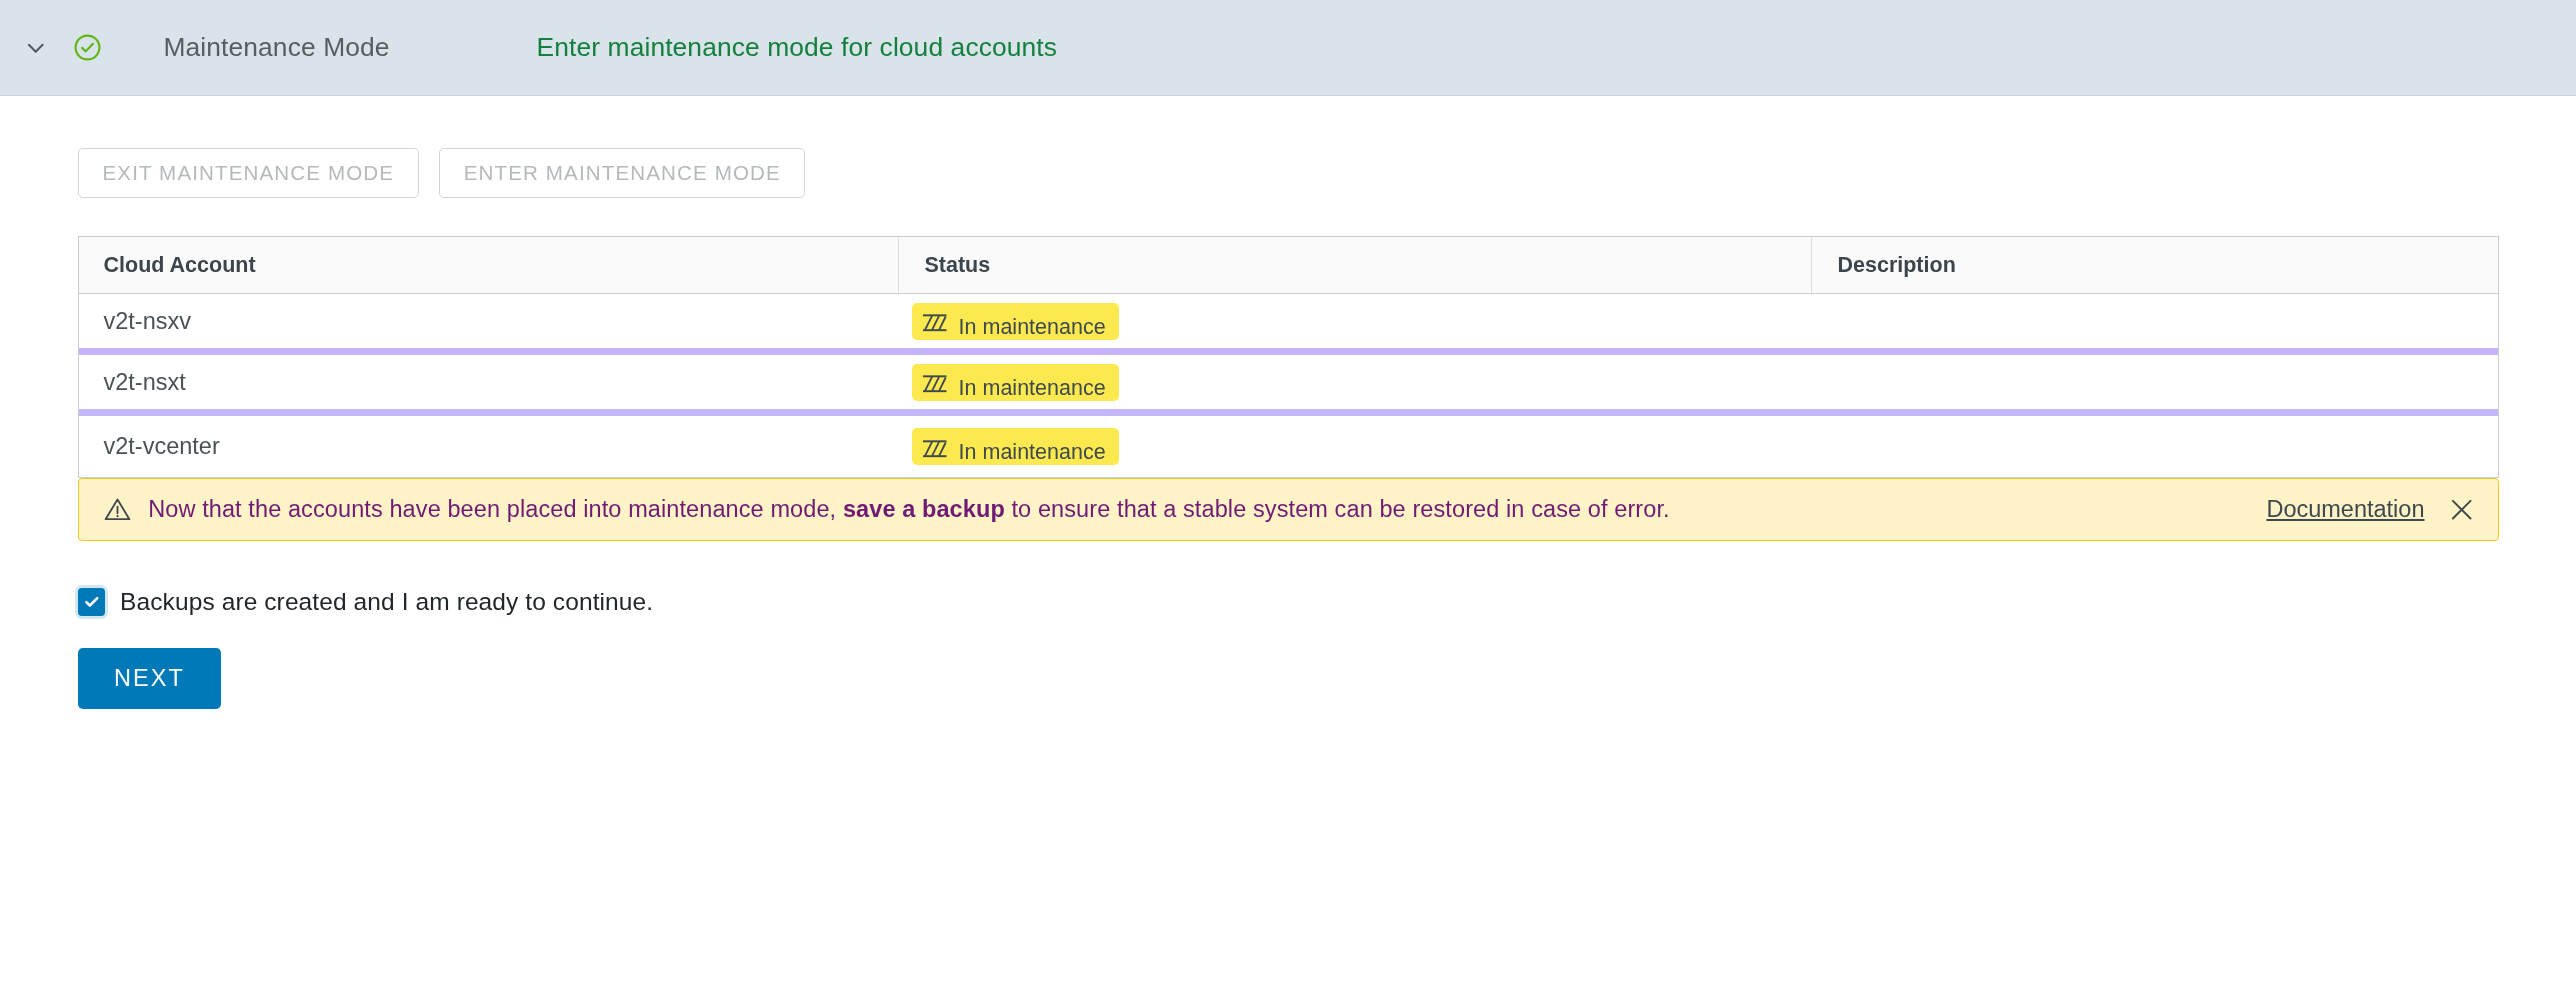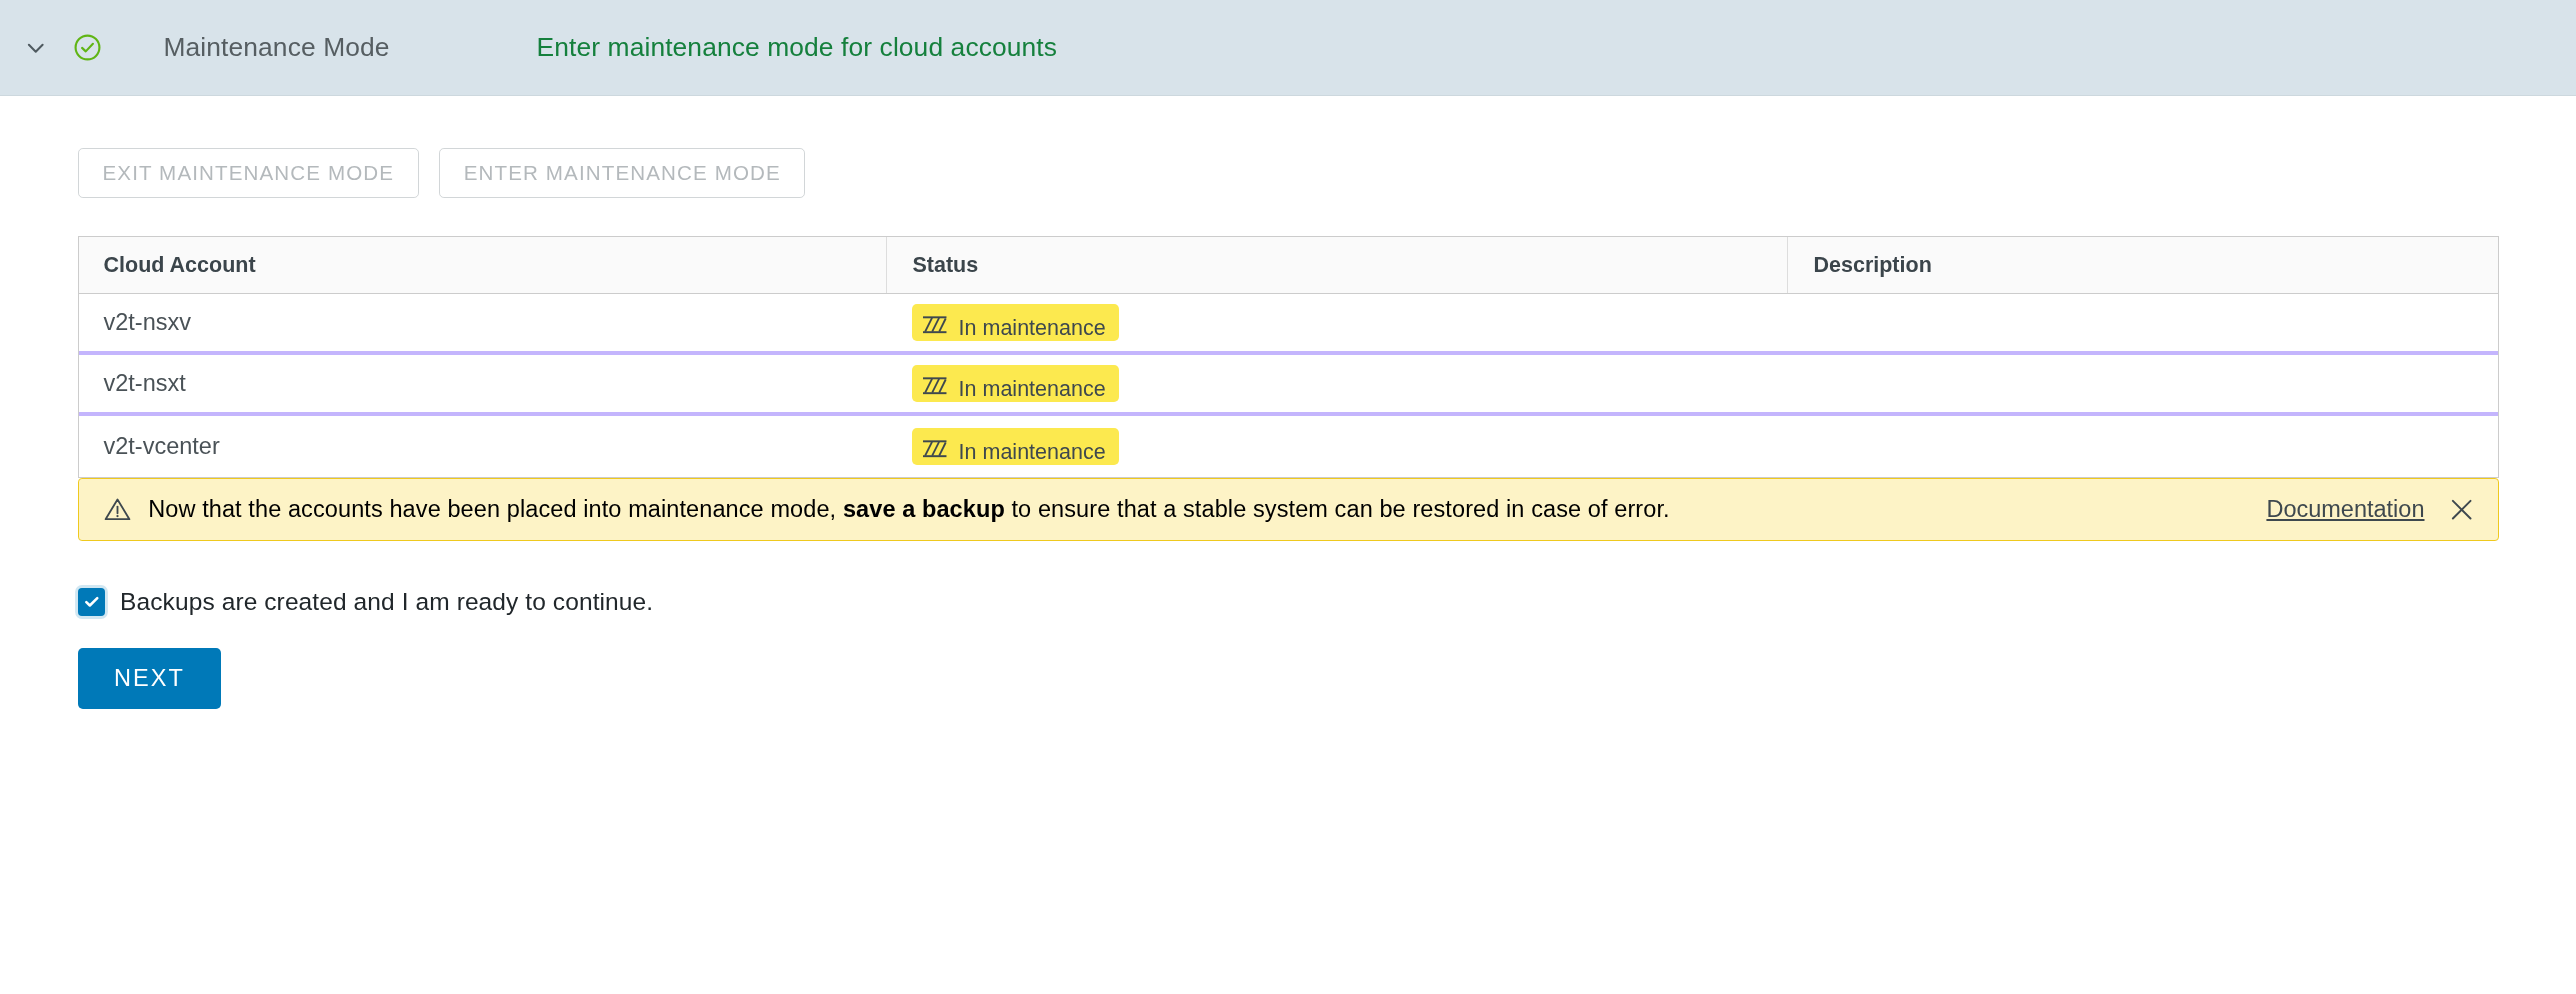--- a/index.html
+++ b/index.html
@@ -112,39 +112,40 @@
     box-sizing: border-box;
     background: #ffffff;
   }
   .tbl-head {
     display: flex;
     height: 57px;
     background: #fafafa;
     border-bottom: 1px solid #cccccc;
     align-items: flex-start;
     box-sizing: border-box;
+    gap: 12px;
   }
   .th {
     font-size: 21.5px;
     color: #3b454b;
     font-weight: bold;
     box-sizing: border-box;
     display: flex;
     align-items: center;
     height: 100%;
   }
   .th-account { width: 807px; padding-left: 24.5px; }
   .th-status  { width: 901px; padding-left: 25.5px; border-left: 1px solid #dddddd; }
   .th-desc    { flex: 1;      padding-left: 25.5px; border-left: 1px solid #dddddd; }
 
   .tbl-row {
     display: flex;
     height: 61px;
     align-items: center;
-    border-bottom: 4px solid #c4b5fd;
+    border-bottom: 7px solid #c4b5fd;
     box-sizing: border-box;
   }
   .tbl-row:last-child { border-bottom: none; }
   .td {
     font-size: 23.5px;
     color: #4a5257;
     box-sizing: border-box;
     display: flex;
     align-items: center;
     height: 100%;
@@ -185,21 +186,21 @@
   }
   .alert-left {
     display: flex;
     align-items: center;
     gap: 16.7px;
     flex: 1;
     min-width: 0;
   }
   .alert-text {
     font-size: 23.5px;
-    color: #000000;
+    color: #701a75;
     white-space: nowrap;
     letter-spacing: 0.1px;
   }
   .alert-text b { font-weight: bold; }
   .alert-actions {
     display: flex;
     align-items: center;
     gap: 23px;
     flex: none;
   }

